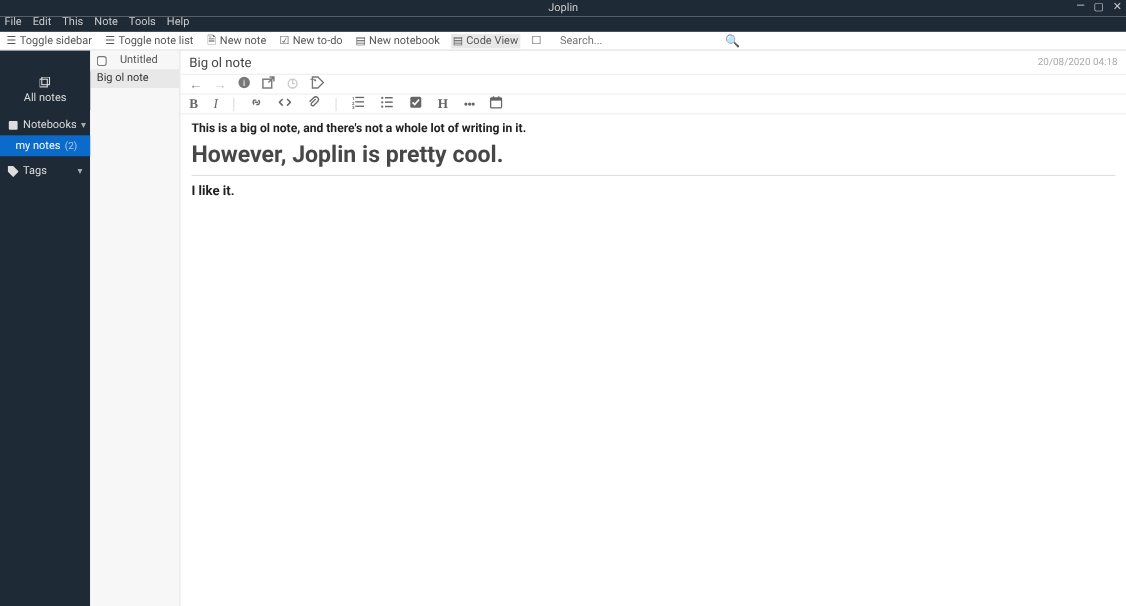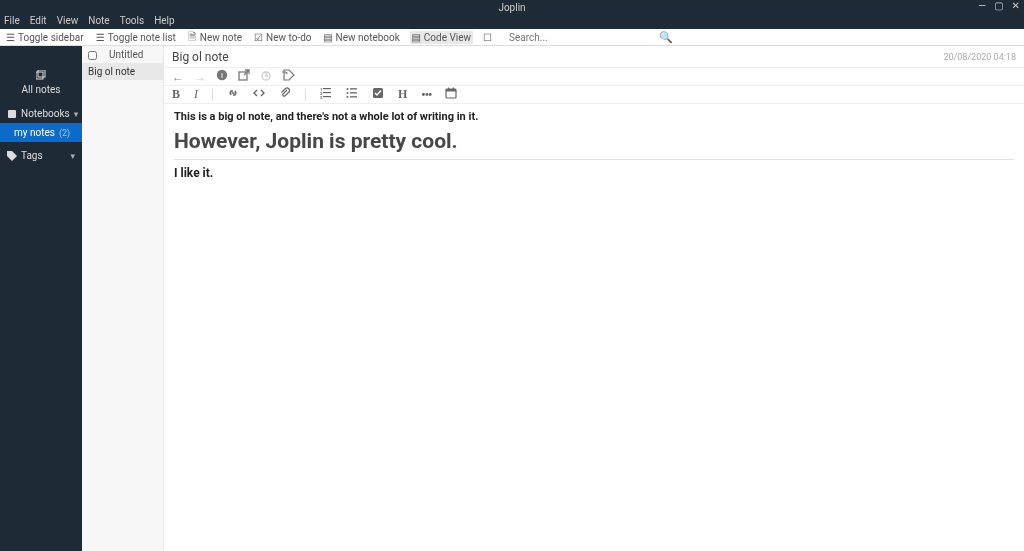--- a/index.html
+++ b/index.html
@@ -79,21 +79,21 @@
   <div class="winctrls">
     <span>—</span>
     <span>▢</span>
     <span>✕</span>
   </div>
 </div>
 
 <div class="menubar">
   <span>File</span>
   <span>Edit</span>
-  <span>View</span>
+  <span>This</span>
   <span>Note</span>
   <span>Tools</span>
   <span>Help</span>
 </div>
 
 <div class="toolbar">
   <div class="tbtn">
     <span class="ticon">☰</span>
     <span>Toggle sidebar</span>
   </div>

